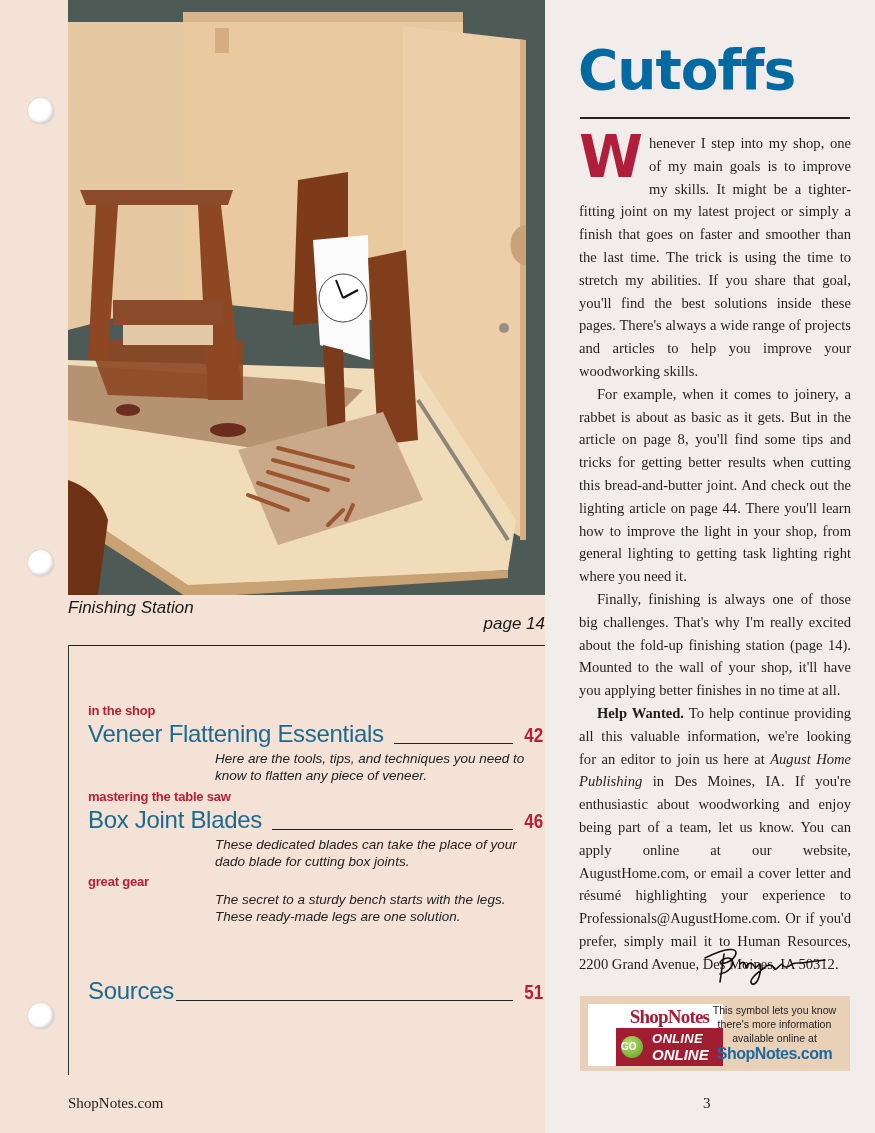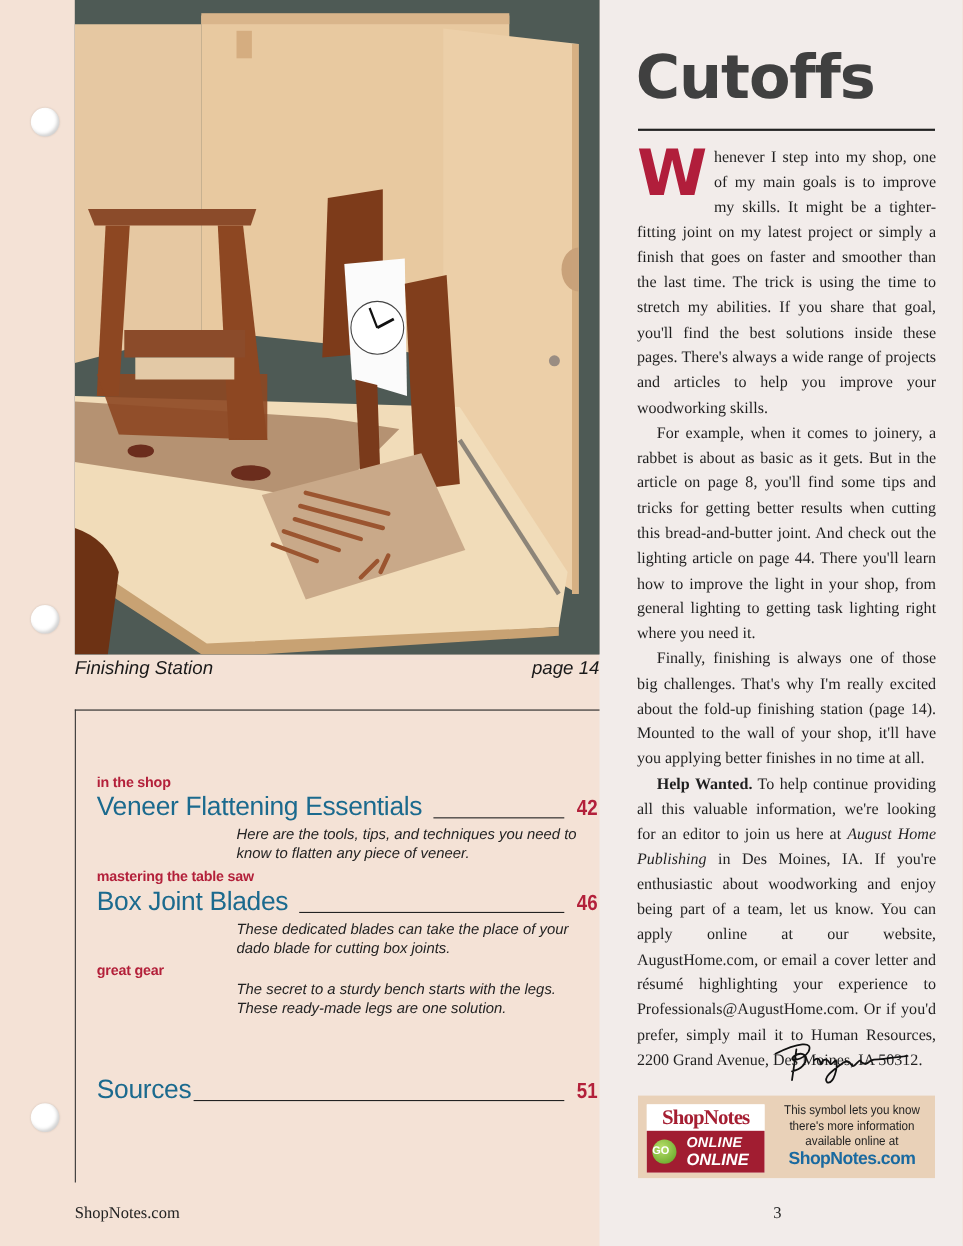--- a/index.html
+++ b/index.html
@@ -13,49 +13,49 @@
 
   .punch { position: absolute; width: 26px; height: 26px; border-radius: 50%; background: #ffffff;
            box-shadow: inset -2px -2px 3px rgba(0,0,0,0.18), 0 0 2px rgba(0,0,0,0.15); left: 28px; }
 
   
   .photo { position: absolute; left: 68px; top: 0; width: 477px; height: 595px; overflow: hidden; background: #4b5550; }
   .photo svg { display: block; }
 
   .caption { position: absolute; top: 598px; font-style: italic; font-size: 17px; color: #1a1a1a; }
   .caption.left { left: 68px; }
-  .caption.right { right: 330px; }
+  .caption.right { right: 330px; margin-top: 16px; }
 
   
   .toc-rule { position: absolute; left: 68px; top: 645px; width: 477px; height: 1px; background: #222; }
   .toc-vline { position: absolute; left: 68px; top: 645px; width: 1px; height: 430px; background: #333; }
   .toc { position: absolute; left: 88px; top: 660px; width: 455px; margin-top: 44px; }
   .toc-entry { position: relative; }
   .kicker { color: #b3203a; font-weight: bold; font-size: 13px; line-height: 14px; letter-spacing: -0.2px; }
   .title-row { display: flex; align-items: flex-end; height: 30px; }
   .title { color: #1b6a8e; font-size: 24px; line-height: 28px; white-space: nowrap; letter-spacing: -0.3px; }
   .leader { flex: 1; border-bottom: 1.5px solid #222; margin: 0 8px 4px 10px; height: 1px; }
   .page-num { color: #b3203a; font-weight: bold; font-size: 20px; line-height: 26px; font-family: "Liberation Sans", sans-serif; transform: scaleX(0.85); transform-origin: right; }
   .desc { margin-left: 127px; font-style: italic; font-size: 13.5px; line-height: 17px; color: #222; width: 310px; margin-top: 2px; }
 
   
   .masthead { position: absolute; left: 578px; top: 40px; font-family: "DejaVu Sans", sans-serif; font-weight: bold;
-              font-size: 55px; color: #404040; letter-spacing: -1px; line-height: 60px; }
+              font-size: 55px; color: #0369a1; letter-spacing: -1px; line-height: 60px; }
   .masthead-rule { position: absolute; left: 580px; top: 117px; width: 270px; height: 1.5px; background: #222; }
   .body-text { position: absolute; left: 579px; top: 132px; width: 272px; font-family: "Liberation Serif", serif;
                font-size: 14.6px; line-height: 22.8px; color: #1f1f1f; text-align: justify; }
   .body-text p { margin: 0; text-indent: 18px; }
   .body-text p.first { text-indent: 0; }
   .dropcap { float: left; font-family: "DejaVu Sans", sans-serif; font-weight: bold; color: #b11e3b;
              font-size: 58px; line-height: 46px; margin: 2px 8px 0 0; letter-spacing: -2px; }
   .signature { position: absolute; left: 700px; top: 940px; }
 
   
   .extras { position: absolute; left: 580px; top: 996px; width: 270px; height: 75px; background: #e9d1b8; }
-  .logo-box { position: absolute; left: 8px; top: 8px; width: 107px; height: 62px; background: #fff; }
+  .logo-box { position: absolute; left: 8px; top: 8px; width: 107px; height: 62px; background: #fff; padding-left: 28px; }
   .logo-top { height: 24px; background: #fff; color: #a51e32; font-family: "Liberation Serif", serif; font-weight: bold;
               font-size: 19px; text-align: center; line-height: 26px; letter-spacing: -0.8px; }
   .logo-bot { height: 38px; background: #a11d31; position: relative; }
   .go-btn { position: absolute; left: 5px; top: 8px; width: 22px; height: 22px; border-radius: 50%;
             background: radial-gradient(circle at 40% 35%, #b9e06b, #5a9e1f); color: #fff; font-size: 10px;
             font-weight: bold; text-align: left; line-height: 22px; }
   .online { position: absolute; left: 36px; top: 3px; color: #fff; font-style: italic; font-weight: bold; font-size: 13px; line-height: 16px; letter-spacing: 0.3px; }
   .extras-txt { position: absolute; left: 36px; top: 18px; color: #fff; font-style: italic; font-weight: bold; font-size: 15px; line-height: 17px; }
   .extras-note { position: absolute; left: 122px; top: 7px; width: 145px; text-align: center; font-size: 11.5px;
                  line-height: 14px; color: #222; transform: scaleX(0.92); }

